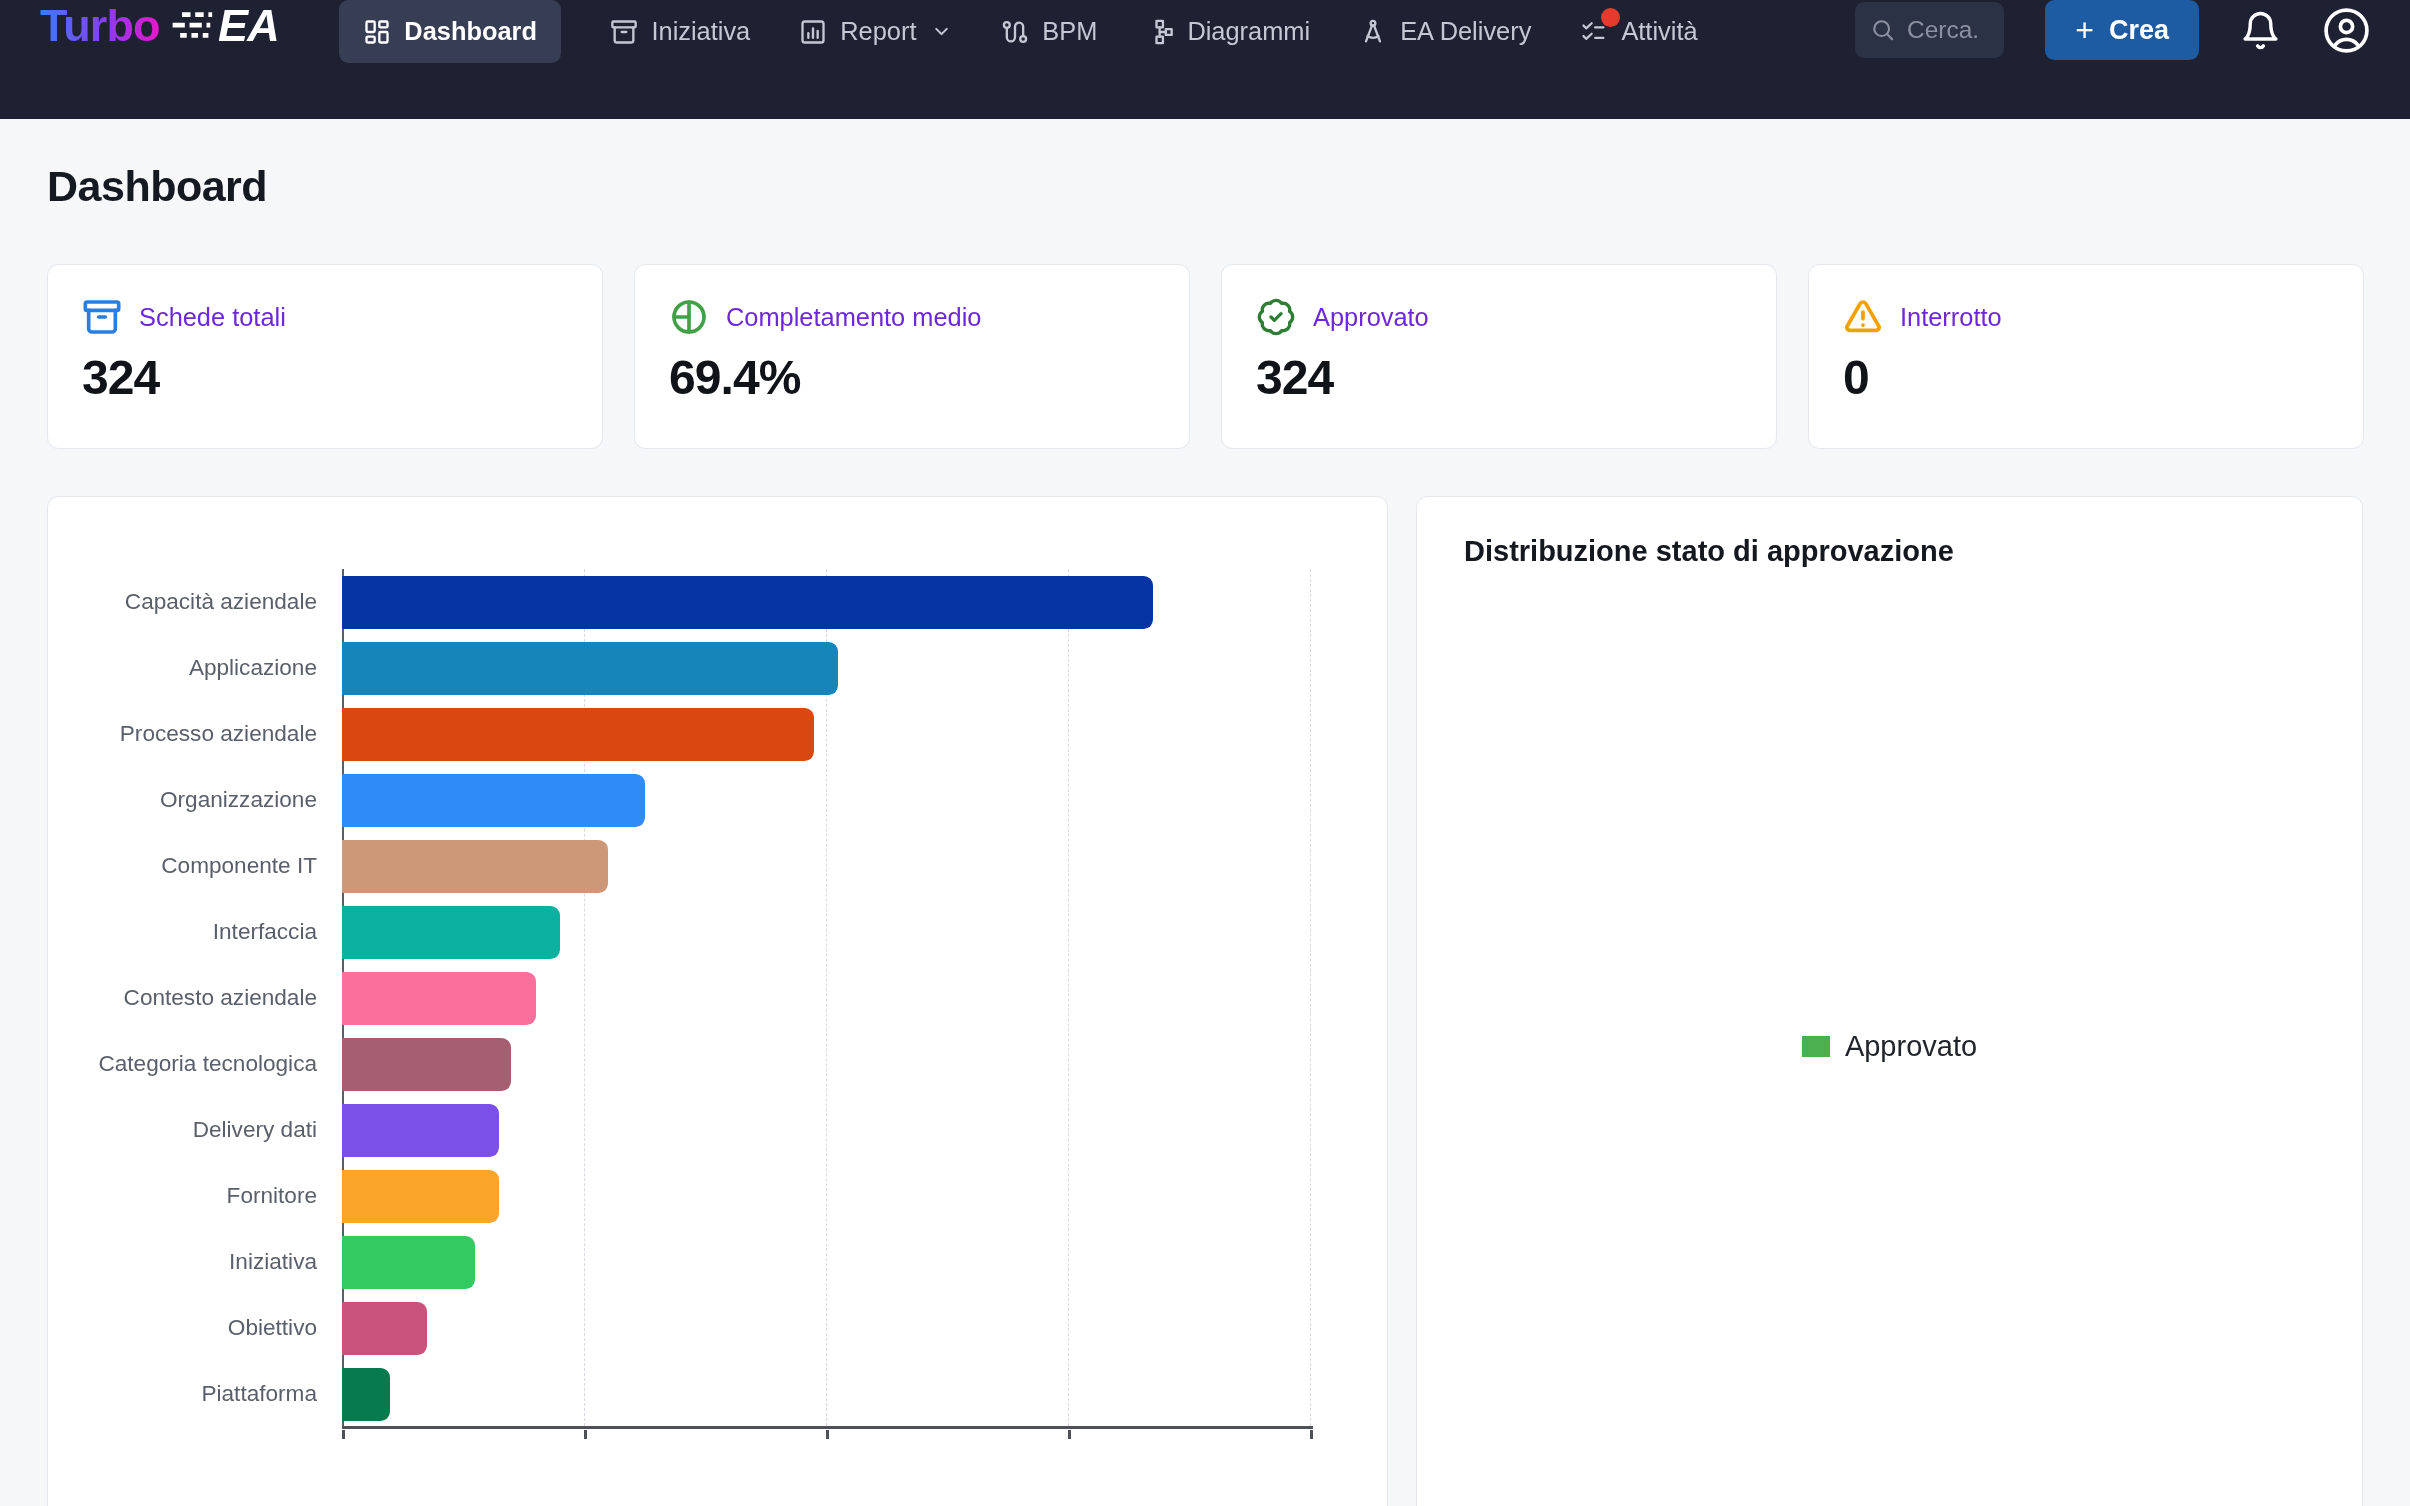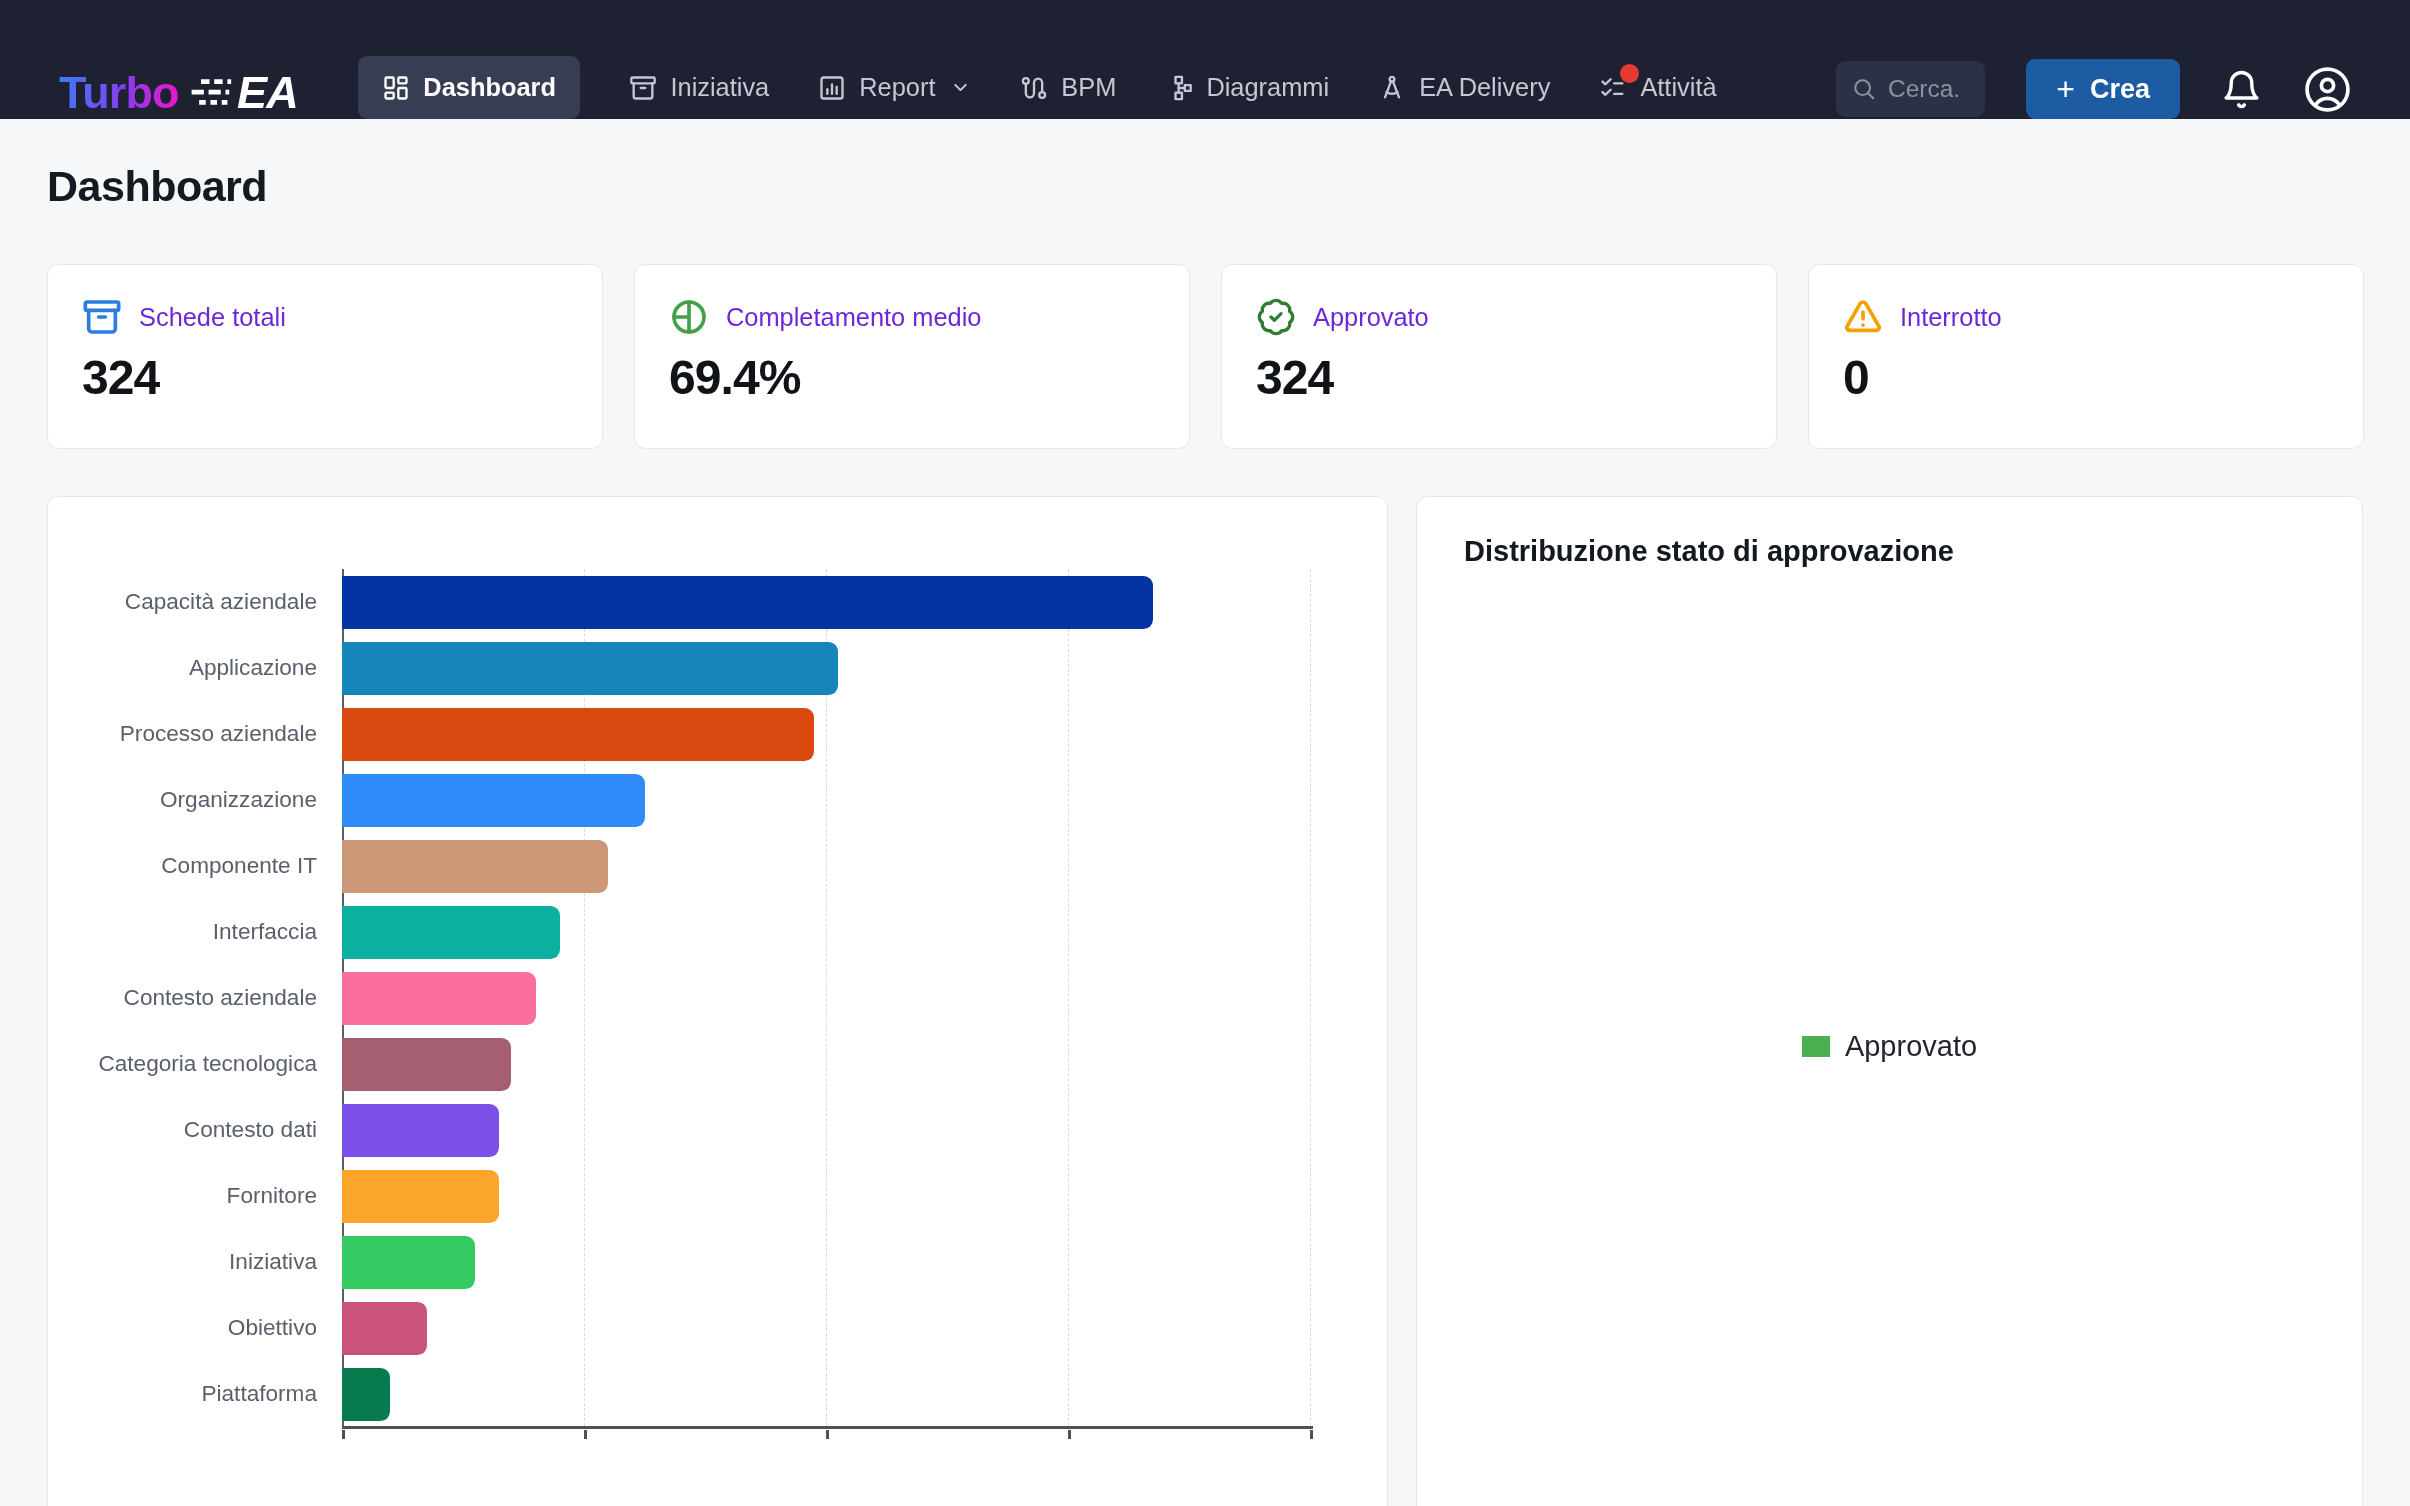--- a/index.html
+++ b/index.html
@@ -1,20 +1,20 @@
 <!DOCTYPE html>
 <html style="font-size:15px"><head>
 <meta charset="utf-8">
 <style>
   * { margin:0; padding:0; box-sizing:border-box; }
   html,body { width:2411px; height:1507px; overflow:hidden; }
   body { background:#f6f7f9; font-family:"Liberation Sans", sans-serif; color:#14181f; }
 
   
-  .topnav { height:119px; background:#1d2132; display:flex; align-items:flex-end; padding:0 59px; }
+  .topnav { height:119px; background:#1d2132; display:flex; align-items:flex-start; padding:0 40px; }
   .logo { display:flex; align-items:baseline; user-select:none; }
   .logo-turbo { font-size:45px; font-weight:800; letter-spacing:-0.9px;
     background:linear-gradient(90deg,#3b7bf7 0%,#8a3df0 55%,#e816c8 100%);
     -webkit-background-clip:text; background-clip:text; color:transparent; }
   .logo-speed { width:51px; height:32px; margin:0 1.9px 0 5.6px; align-self:center; }
   .logo-ea { font-size:45px; font-weight:800; font-style:italic; color:#ffffff; letter-spacing:-0.9px; }
 
   .nav-items { display:flex; align-items:center; gap:49px; margin-left:60px; }
   .nav-item { display:flex; align-items:center; gap:13px; color:#c3c8d4; font-size:25.4px; cursor:pointer; position:relative; }
   .nav-item svg { width:28px; height:28px; stroke:#c3c8d4; }
@@ -288,21 +288,21 @@
                 <div class="brow-bar" style="width: 20%; background-color: rgb(251, 111, 157);"></div>
               </div>
             </div>
             <div class="brow">
               <div class="brow-label">Categoria tecnologica</div>
               <div class="brow-track">
                 <div class="brow-bar" style="width: 17.5%; background-color: rgb(165, 95, 112);"></div>
               </div>
             </div>
             <div class="brow">
-              <div class="brow-label">Contesto dati</div>
+              <div class="brow-label">Delivery dati</div>
               <div class="brow-track">
                 <div class="brow-bar" style="width: 16.25%; background-color: rgb(122, 80, 232);"></div>
               </div>
             </div>
             <div class="brow">
               <div class="brow-label">Fornitore</div>
               <div class="brow-track">
                 <div class="brow-bar" style="width: 16.25%; background-color: rgb(251, 166, 43);"></div>
               </div>
             </div>

